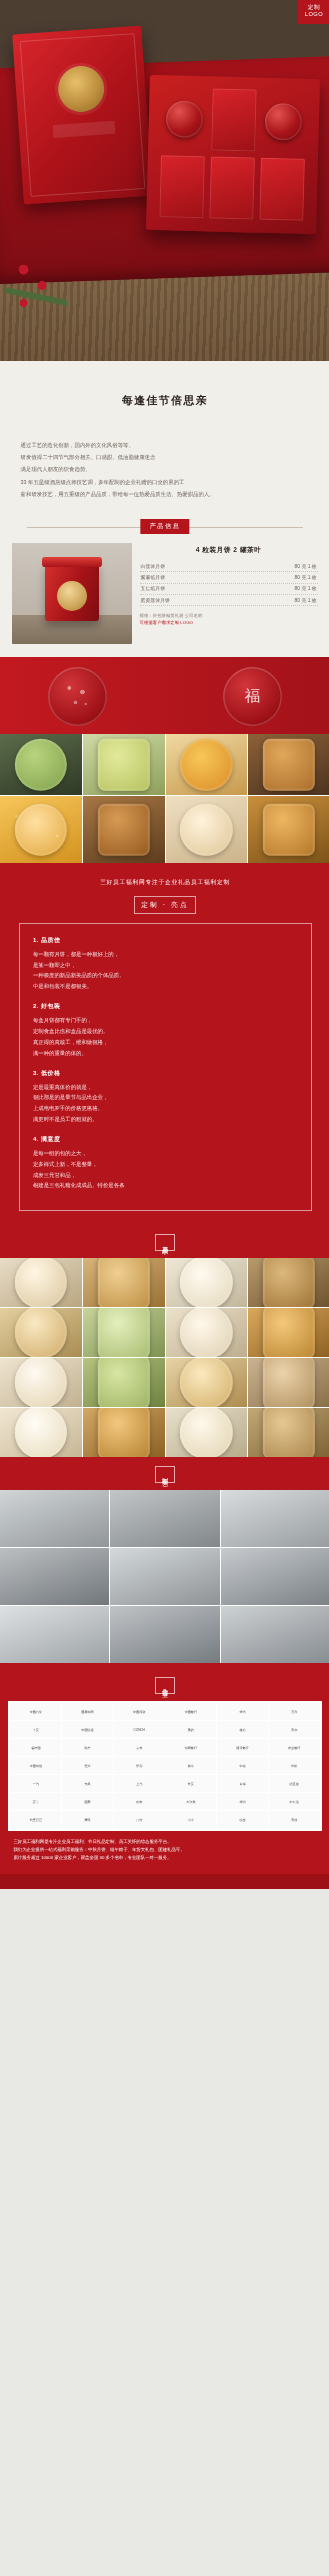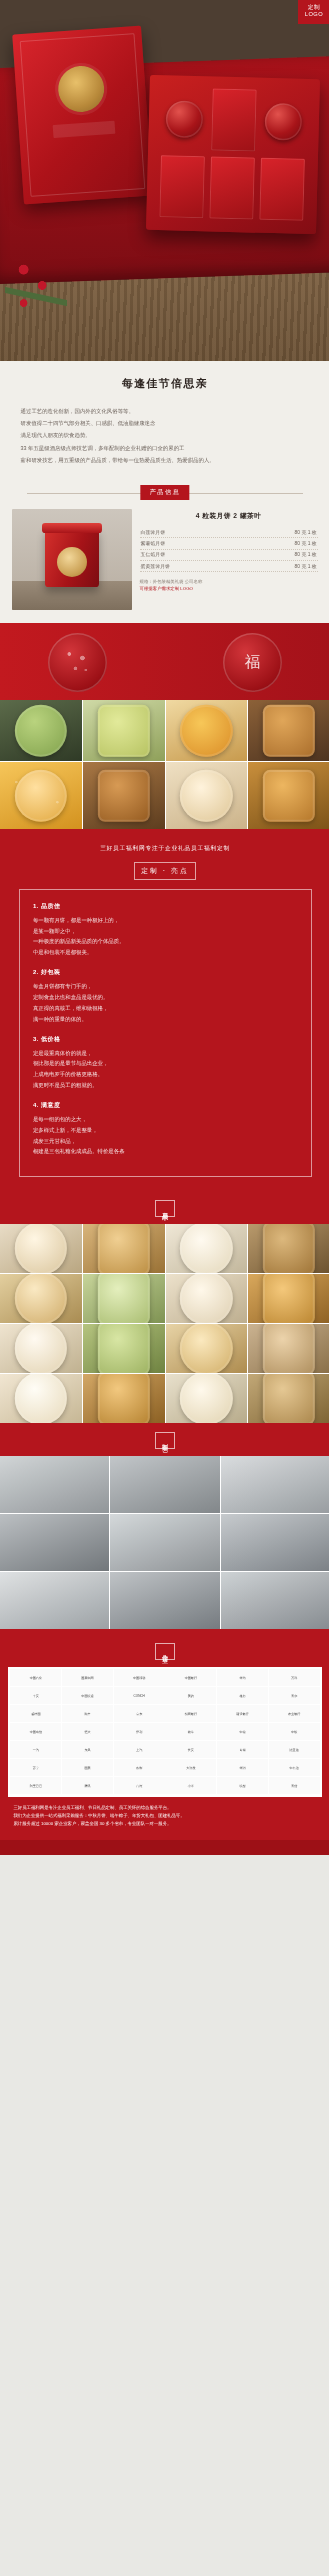--- a/index.html
+++ b/index.html
@@ -140,21 +140,21 @@
       linear-gradient(12deg, transparent 46%, #4d6b3a 47% 52%, transparent 53%);
   }
 
   
   .slogan {
     background: #f1efea;
     padding: 15.5px 0 8.2px;
     text-align: center;
   }
   .slogan h1 {
-    margin: 0;
+    margin: 17px;
     font-size: 10.8px;
     letter-spacing: 1.5px;
     font-weight: bold;
     color: #2d2420;
   }
   .slogan-body {
     background: #f1efea;
     padding: 7.2px 20.6px 14.4px;
     font-size: 5.4px;
     line-height: 11.3px;

